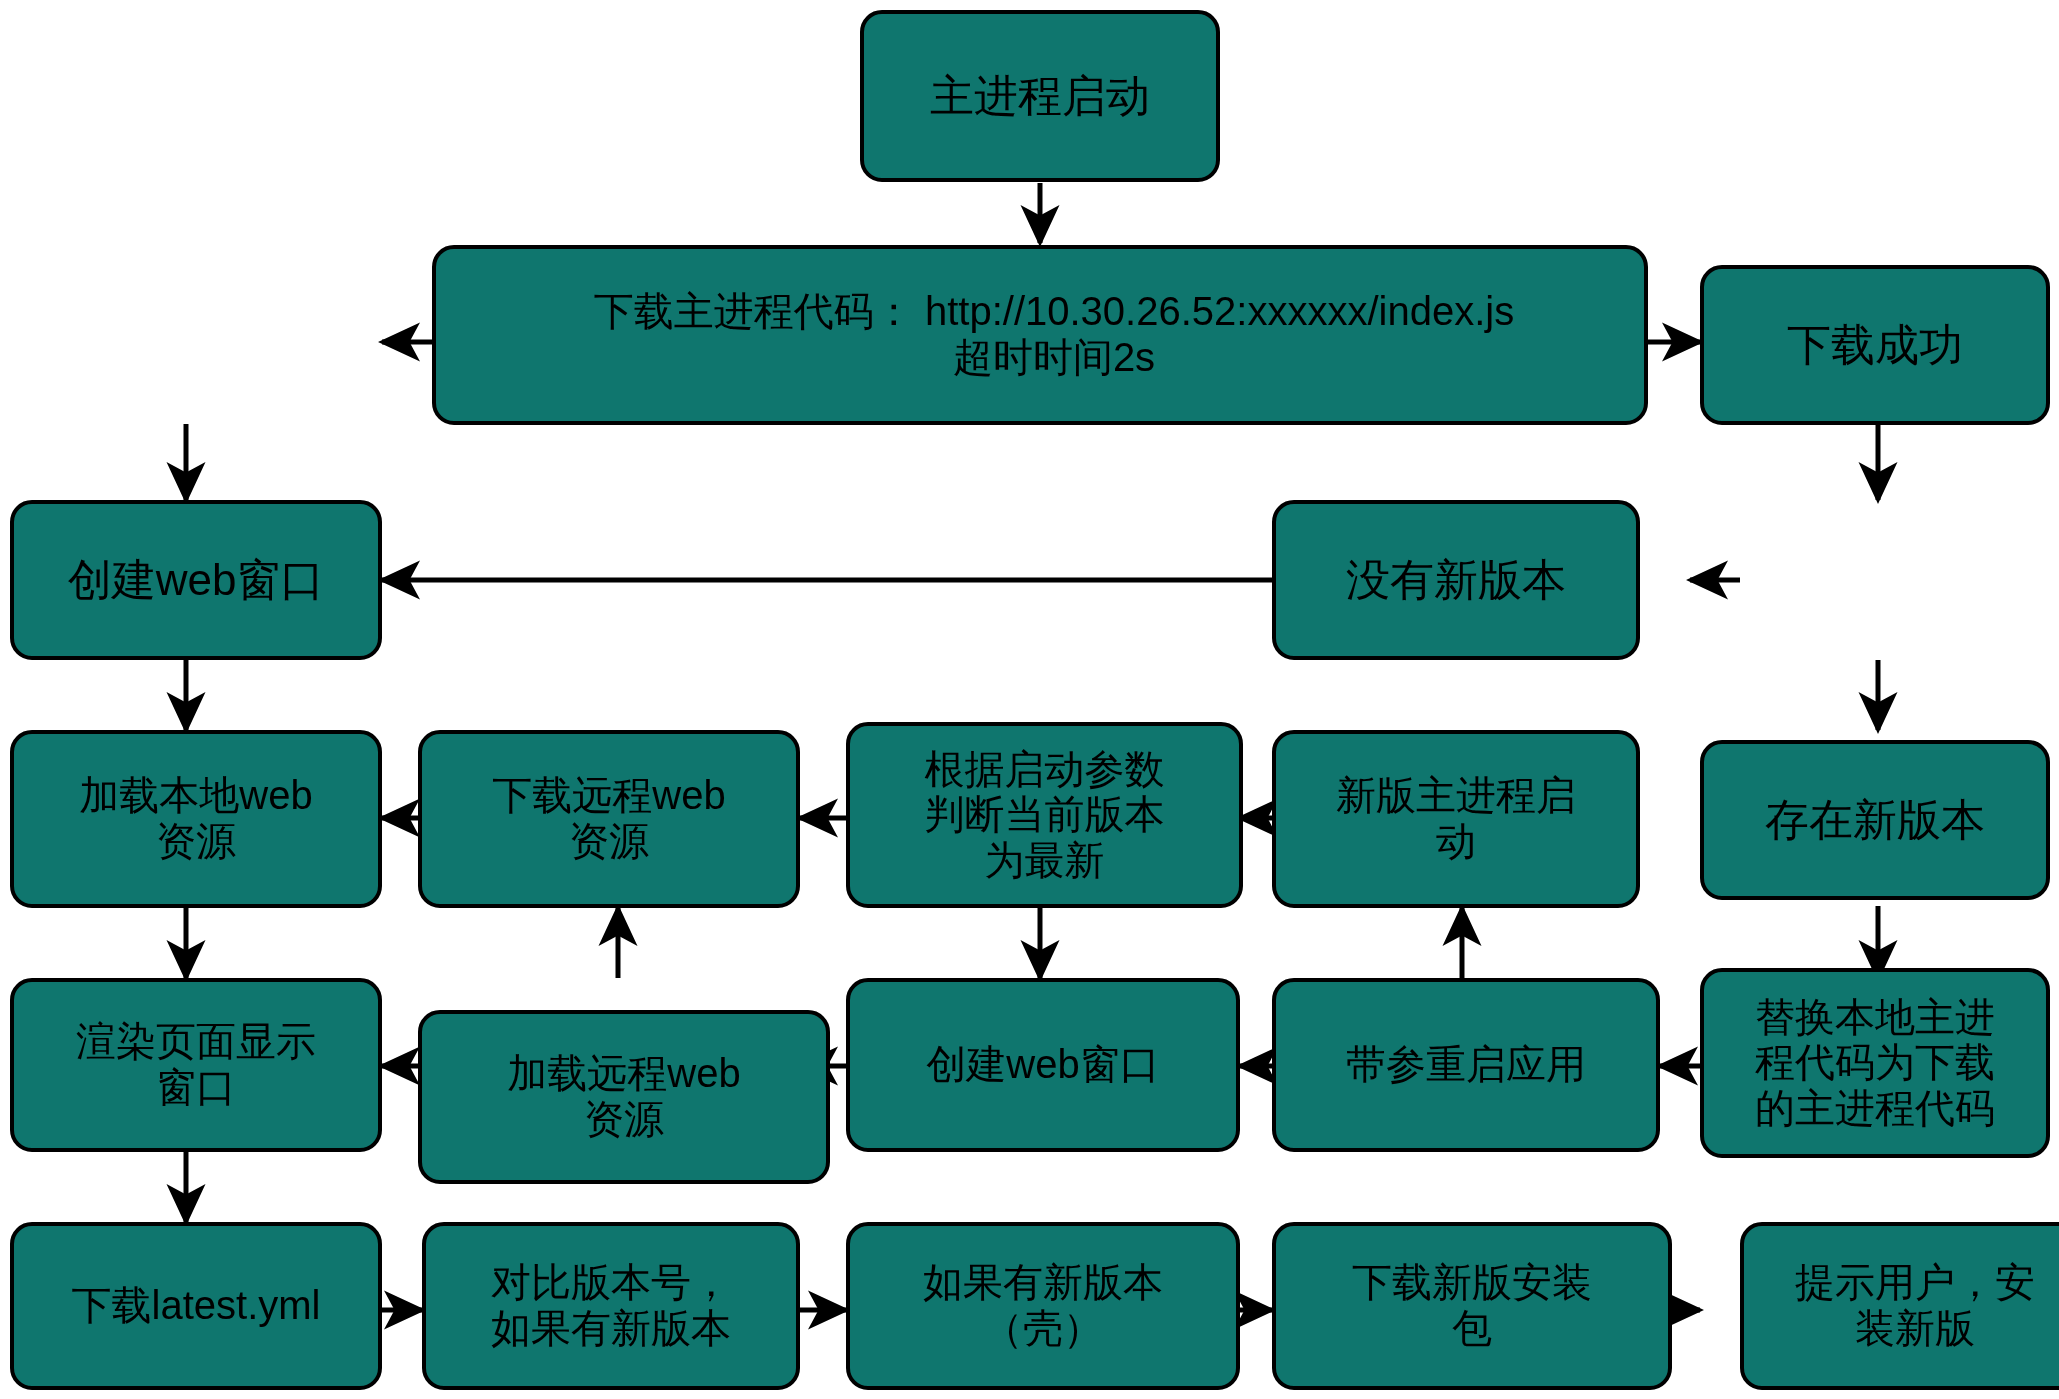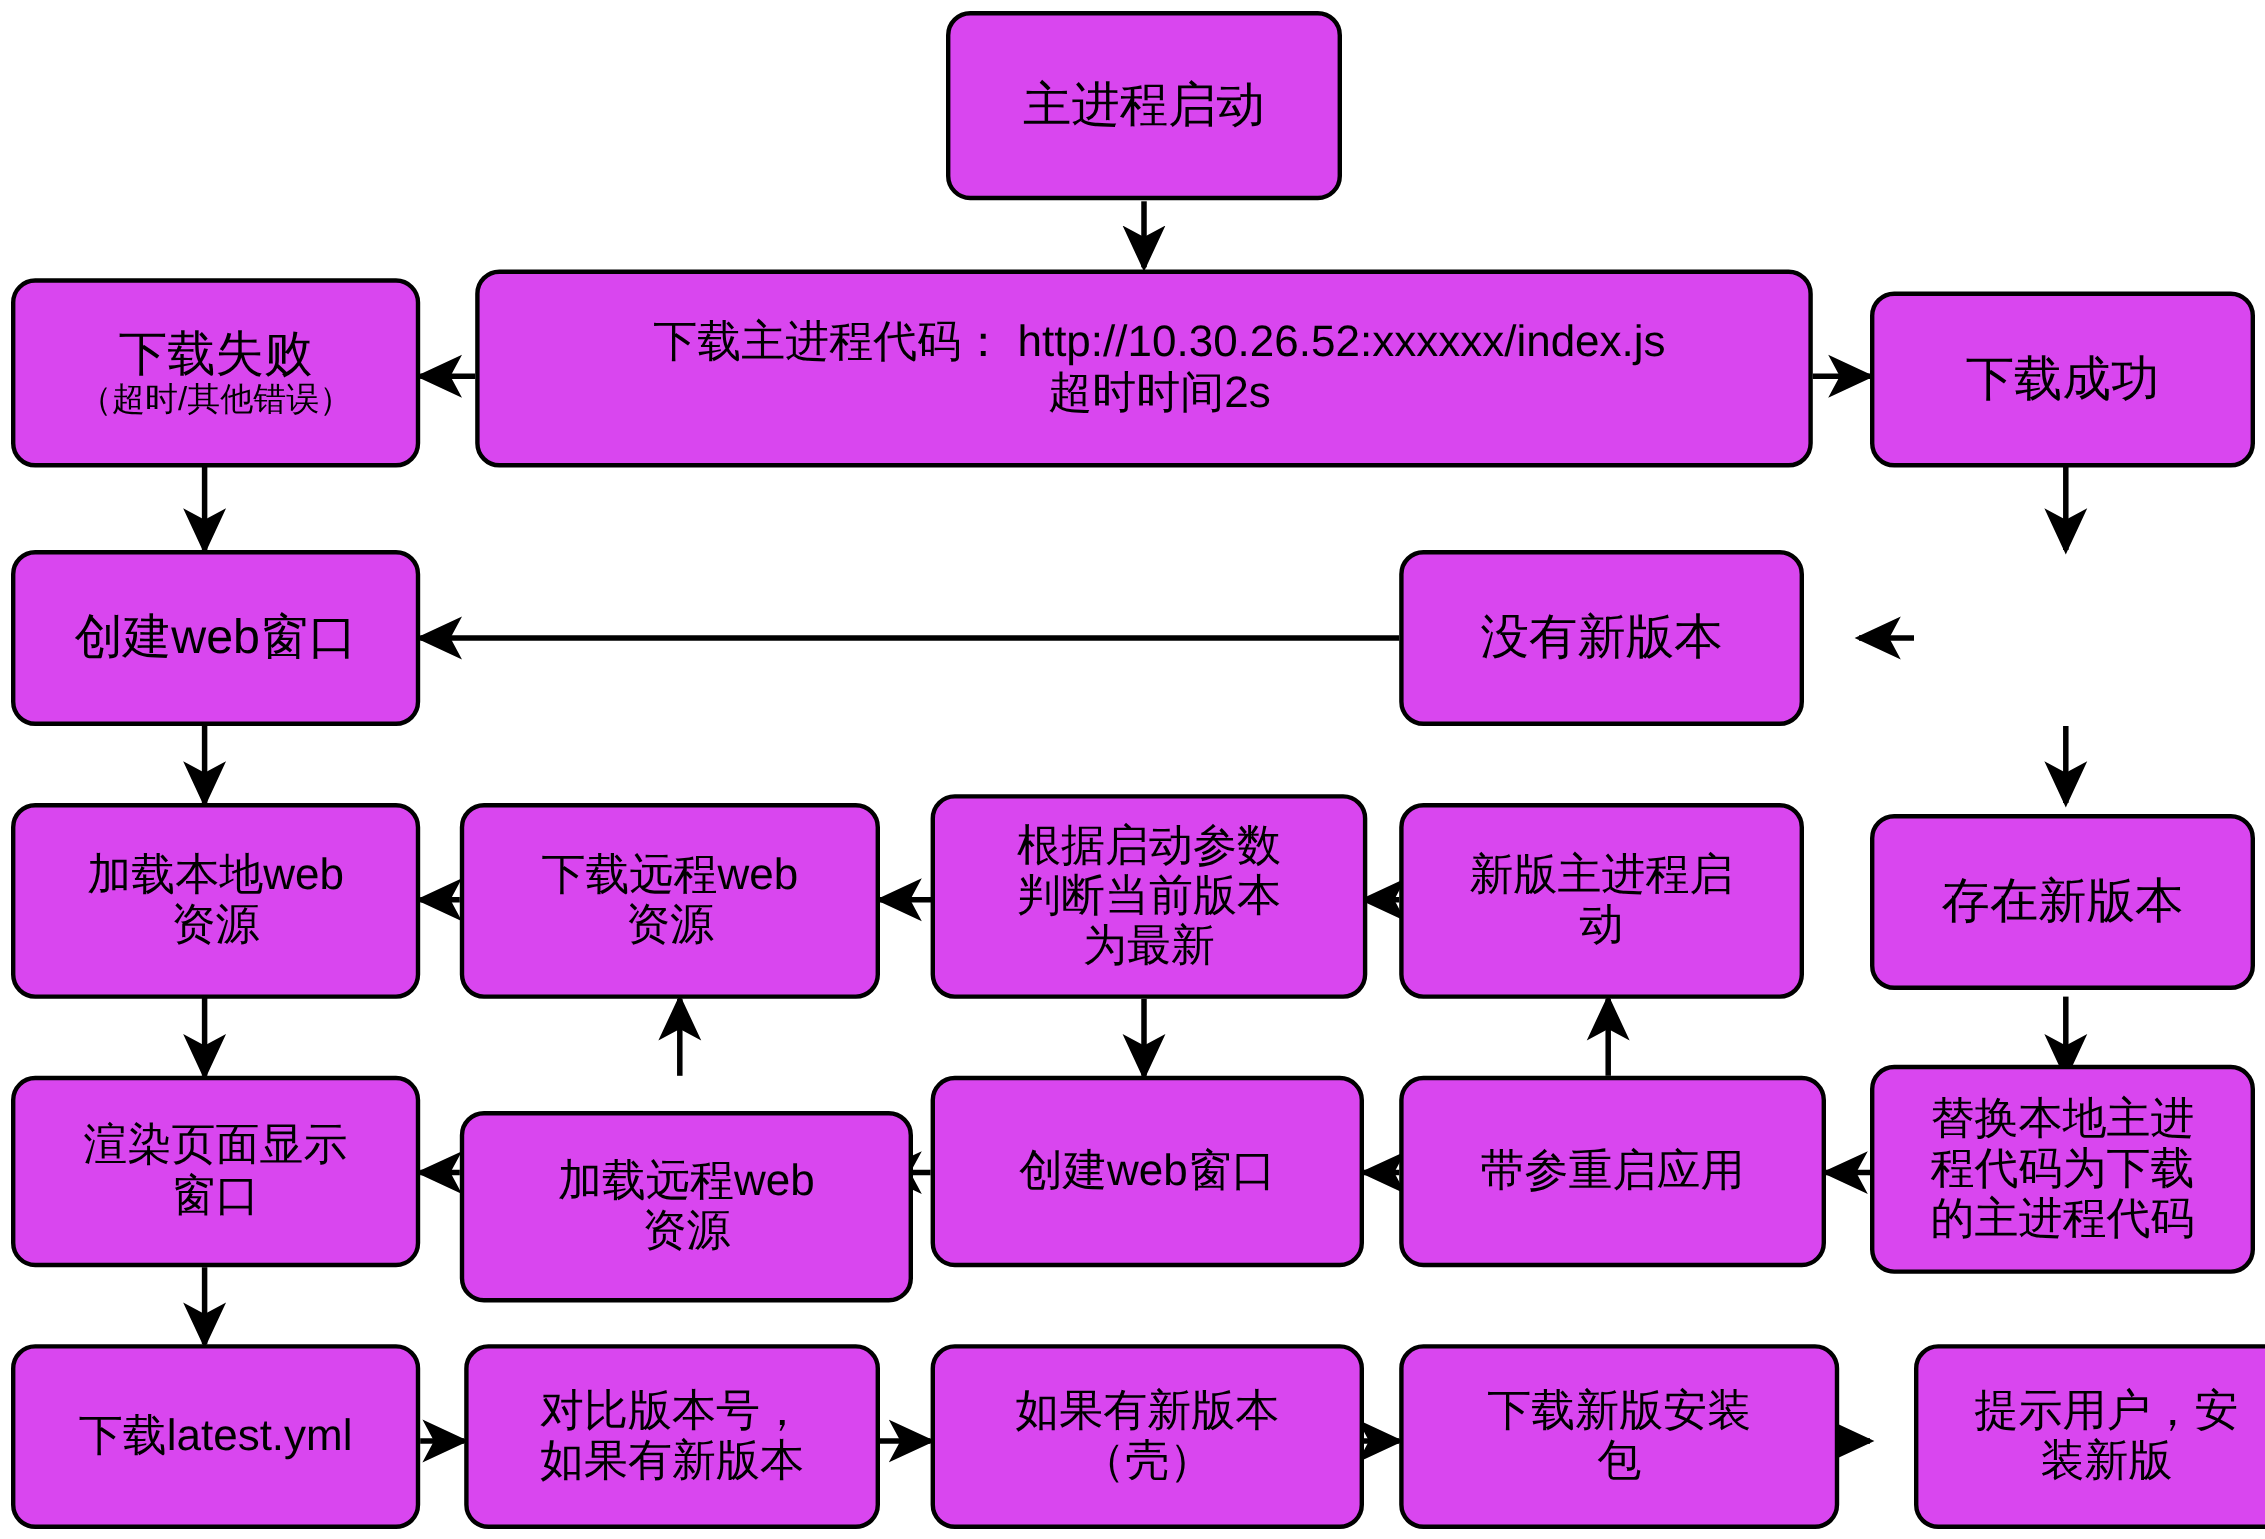--- a/index.html
+++ b/index.html
@@ -24,21 +24,21 @@
     top: 0;
     width: 2059px;
     height: 1399px;
     pointer-events: none;
   }
   .node {
     position: absolute;
     box-sizing: border-box;
     border: 4px solid #000000;
     border-radius: 22px;
-    background: #d946ef;
+    background: #0f766e;
     display: flex;
     flex-direction: column;
     align-items: center;
     justify-content: center;
     text-align: center;
     line-height: 1.14;
     padding: 4px 8px;
     z-index: 2;
   }
   .t-main {
@@ -123,24 +123,20 @@
 
   <div class="node" style="left:860px; top:10px; width:360px; height:172px;">
     <span class="t-main">主进程启动</span>
   </div>
 
   <div class="node fs-40" style="left:432px; top:245px; width:1216px; height:180px;padding-left:36px;">
     <span class="t-main">下载主进程代码： http://10.30.26.52:xxxxxx/index.js
 超时时间2s</span>
   </div>
 
-  <div class="node" style="left:10px; top:253px; width:372px; height:172px;">
-    <span class="t-main">下载失败</span>
-    <span class="t-sub">（超时/其他错误）</span>
-  </div>
 
   <div class="node" style="left:1700px; top:265px; width:350px; height:160px;">
     <span class="t-main">下载成功</span>
   </div>
 
   <div class="node" style="left:10px; top:500px; width:372px; height:160px;">
     <span class="t-main">创建web窗口</span>
   </div>
 
   <div class="node" style="left:1272px; top:500px; width:368px; height:160px;">

